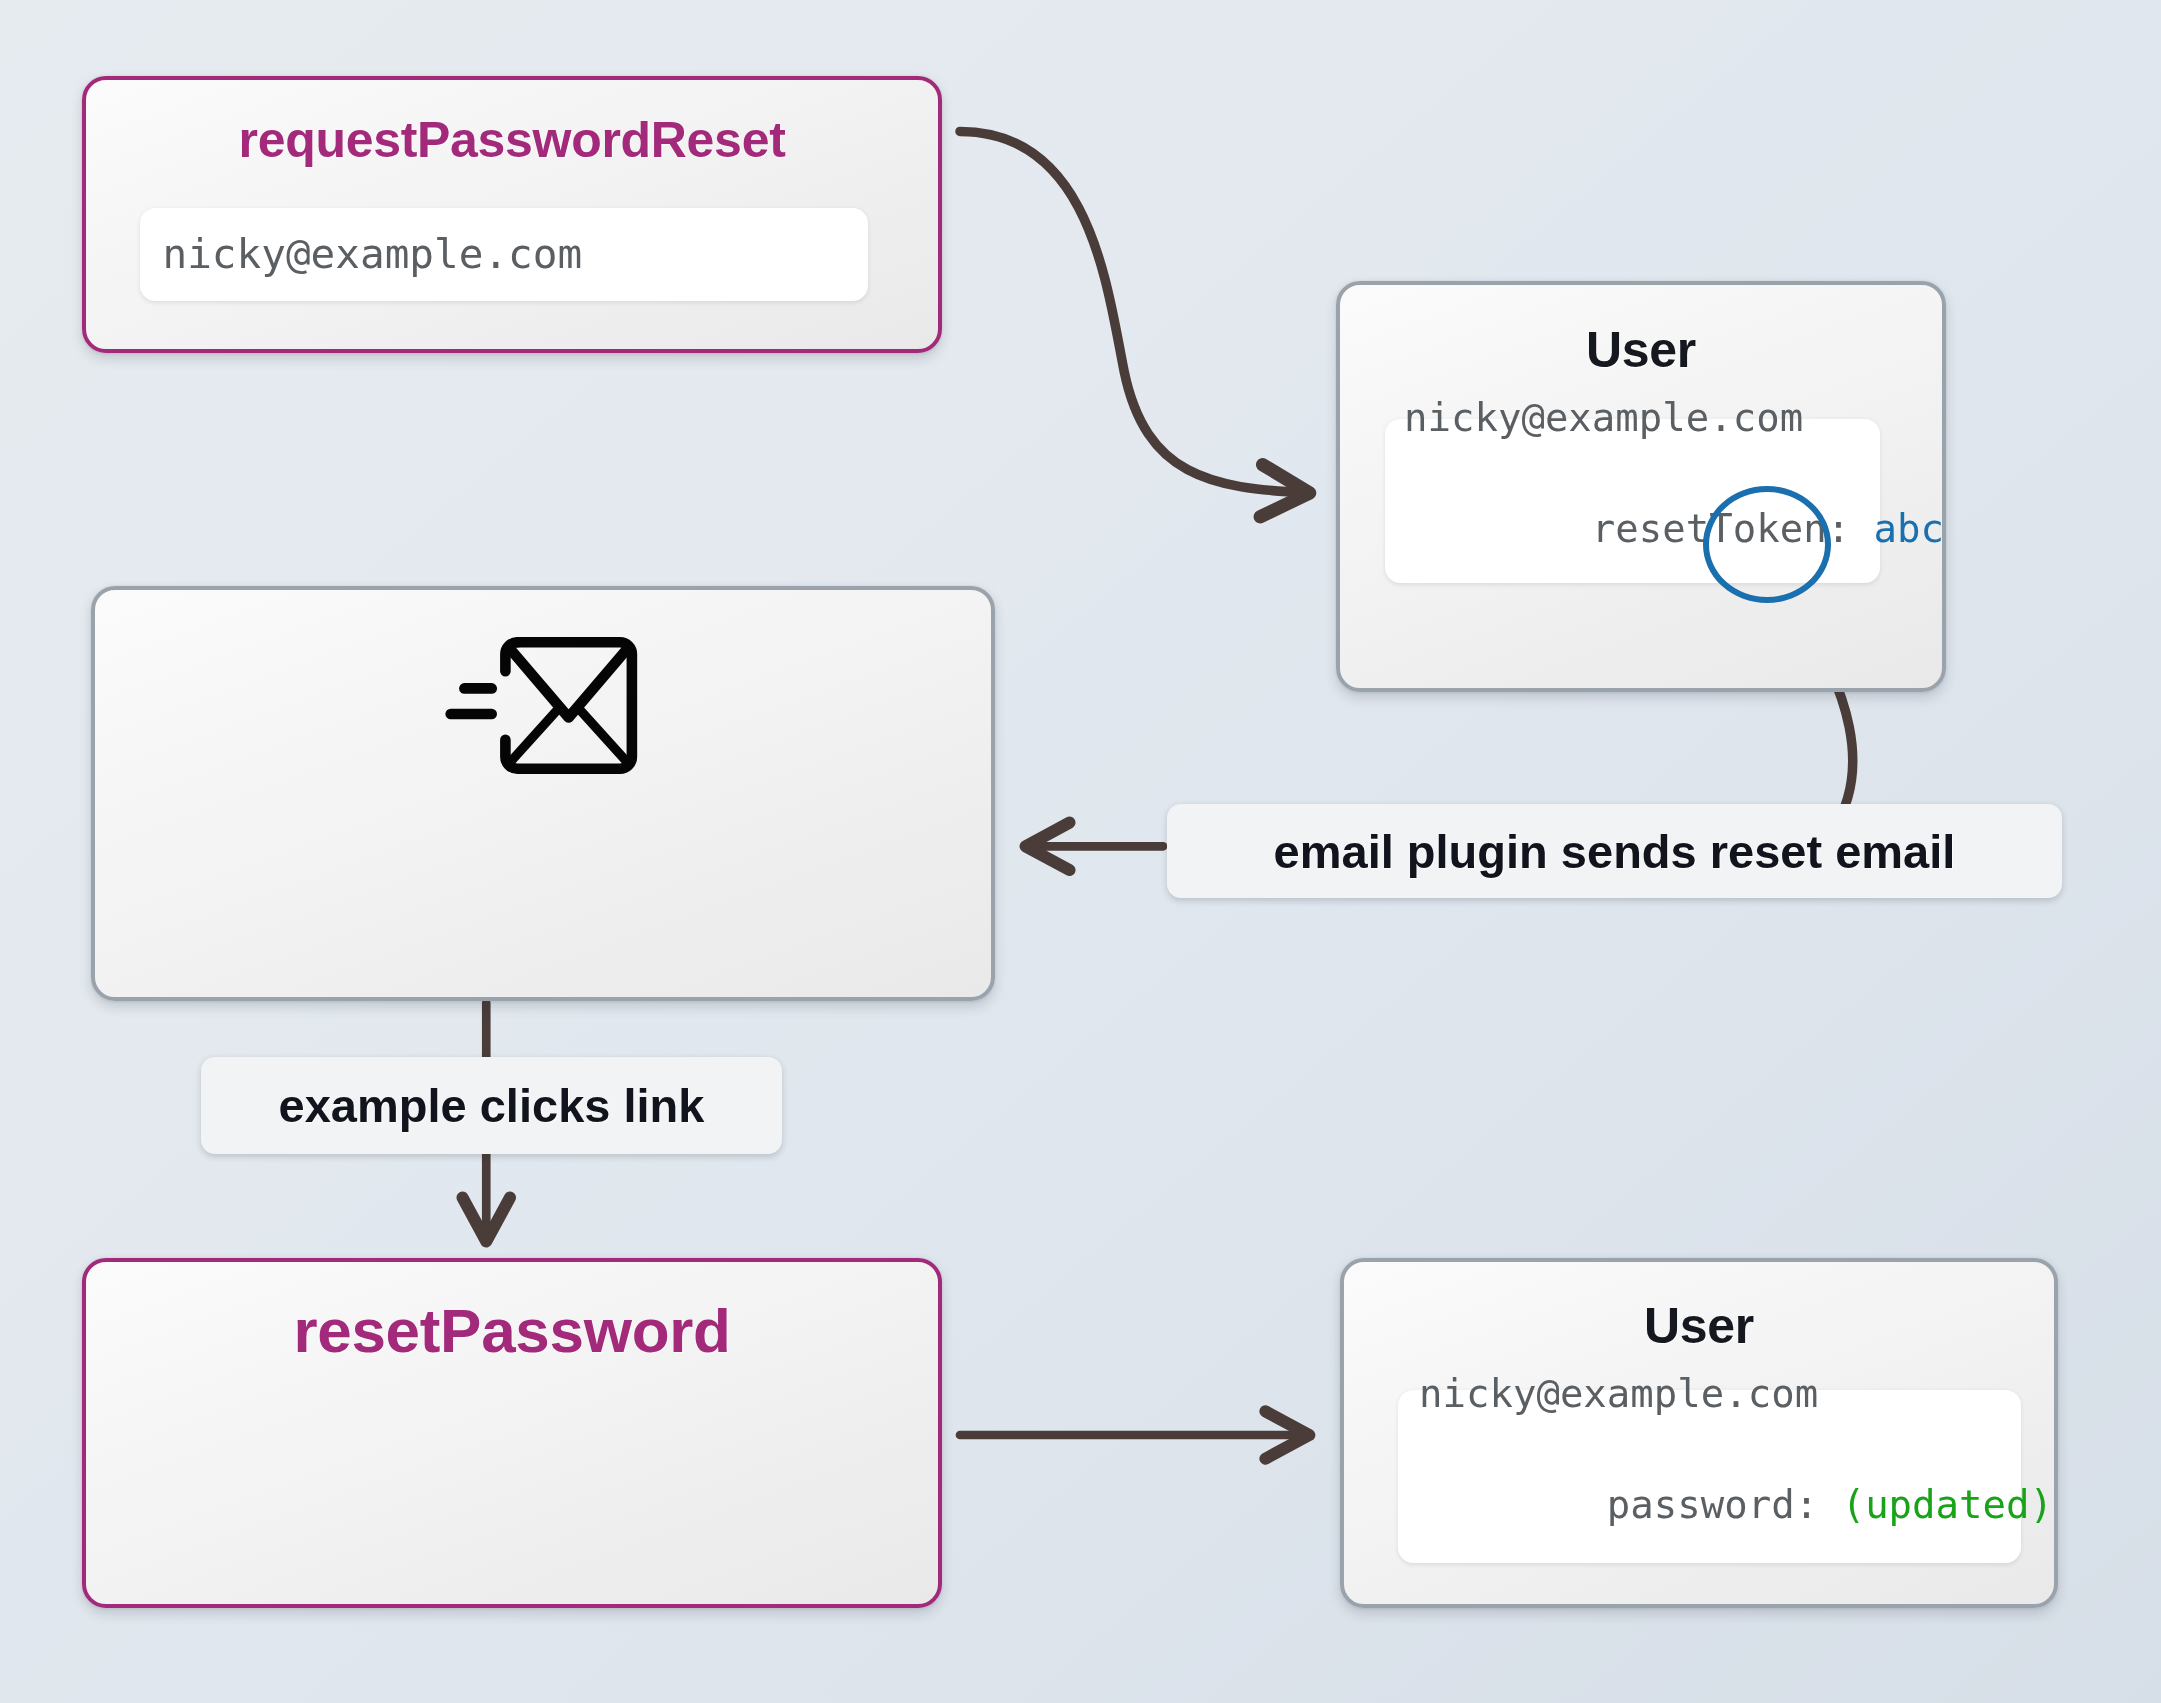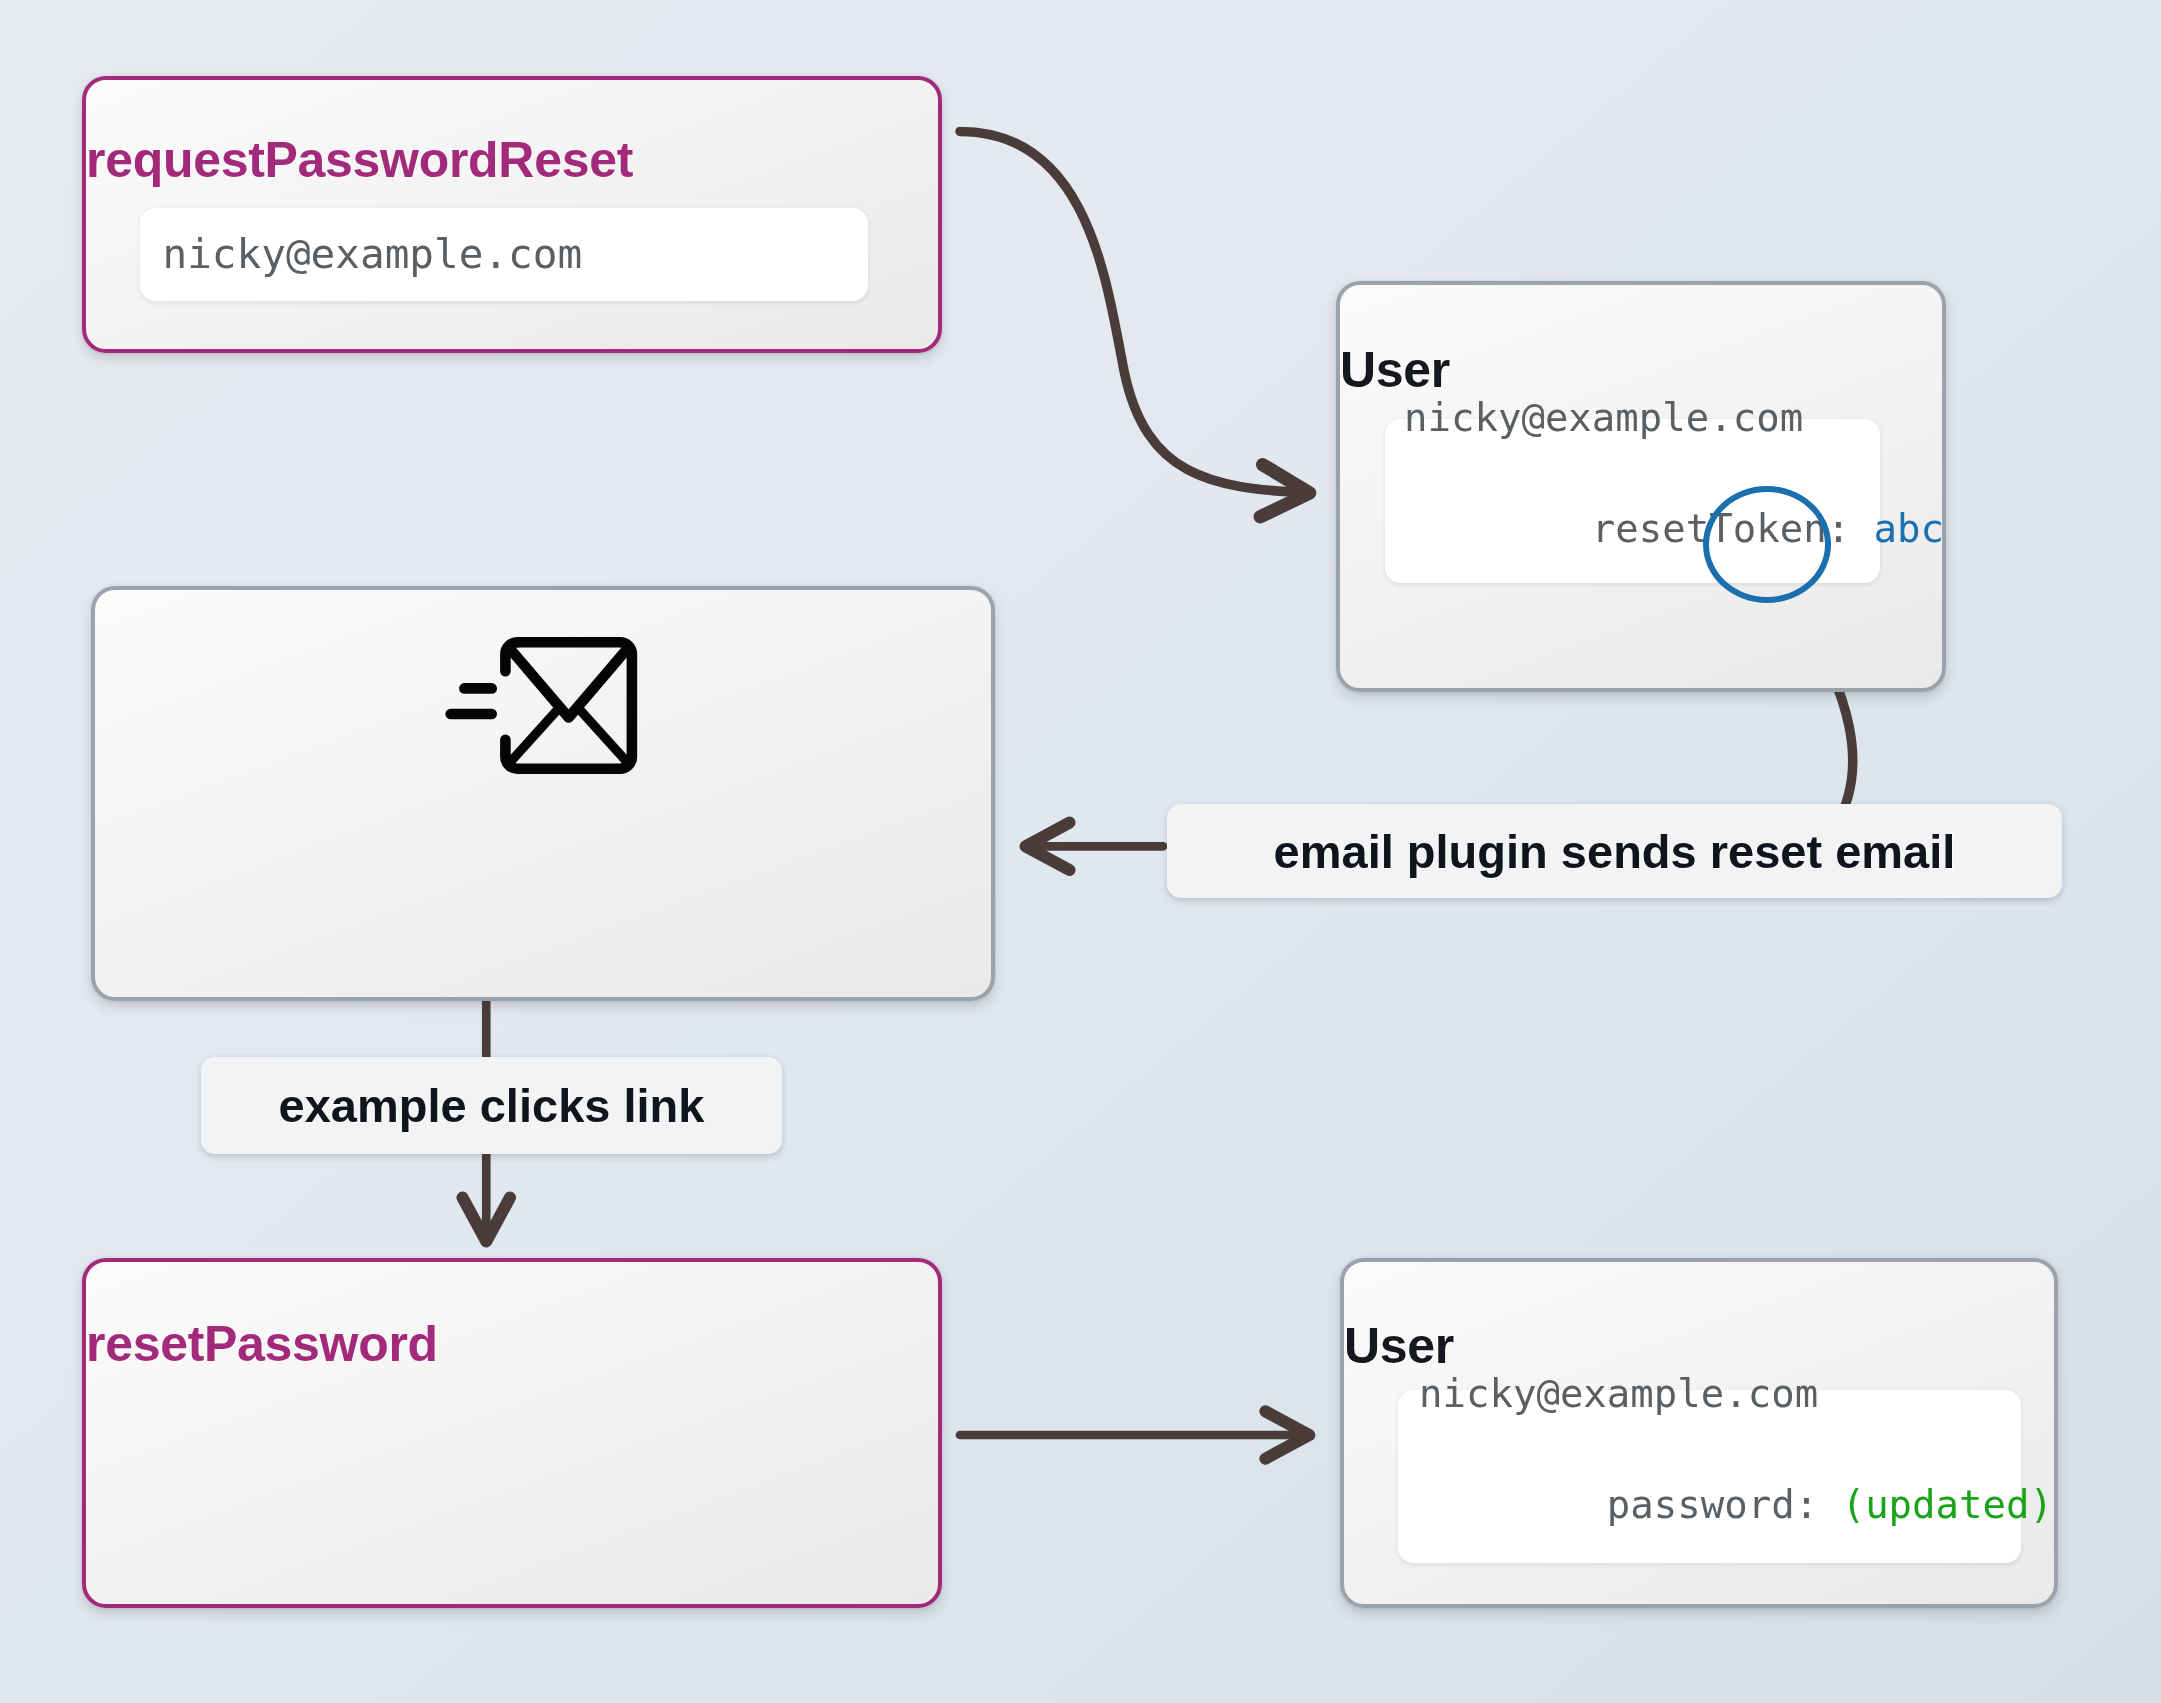--- a/index.html
+++ b/index.html
@@ -31,25 +31,24 @@
     border: 4.3px solid #a32a7a;
   }
   .card.neutral {
     border: 4.3px solid #9aa3ab;
   }
 
   .card-title {
     position: absolute;
     left: 0;
     right: 0;
-    text-align: left;
+    text-align: center;
     font-weight: bold;
     letter-spacing: -0.3px;
     text-shadow: 0.9px 0.9px 0 rgba(255,255,255,0.85);
-    margin-top: 20px;
   }
   .title-accent { color: #a32a7a; }
   .title-neutral { color: #15181f; }
 
   
   .panel {
     position: absolute;
     background: #ffffff;
     border-radius: 15.6px;
     box-sizing: border-box;
@@ -161,21 +160,21 @@
         <path d="M40,77 L68,46" fill="none" stroke="#050505" stroke-width="5.4" stroke-linecap="round"></path>
         <path d="M110,77 L82,46" fill="none" stroke="#050505" stroke-width="5.4" stroke-linecap="round"></path>
 
         <path d="M14,33 H30" fill="none" stroke="#050505" stroke-width="6.2" stroke-linecap="round"></path>
         <path d="M6,48 H30" fill="none" stroke="#050505" stroke-width="6.2" stroke-linecap="round"></path>
       </svg>
     </div>
   </div>
 
   <div class="card accent" style="left:82px; top:1258px; width:860px; height:350px;">
-    <div class="card-title title-accent" style="top:33px; font-size:50px;">resetPassword</div>
+    <div class="card-title title-accent" style="top:33px; font-size:62px;">resetPassword</div>
   </div>
 
   <div class="card neutral" style="left:1340px; top:1258px; width:718px; height:350px;">
     <div class="card-title title-neutral" style="top:35px; font-size:50px;">User</div>
     <div class="panel" style="left:54px; top:128px; width:623px; height:173px; padding:12px 21px; font-size:39px;">
       <div class="line">nicky@example.com</div>
       <div class="line">
         <span>password:</span><span> </span><span class="tok-green">(updated)</span>
       </div>
     </div>

